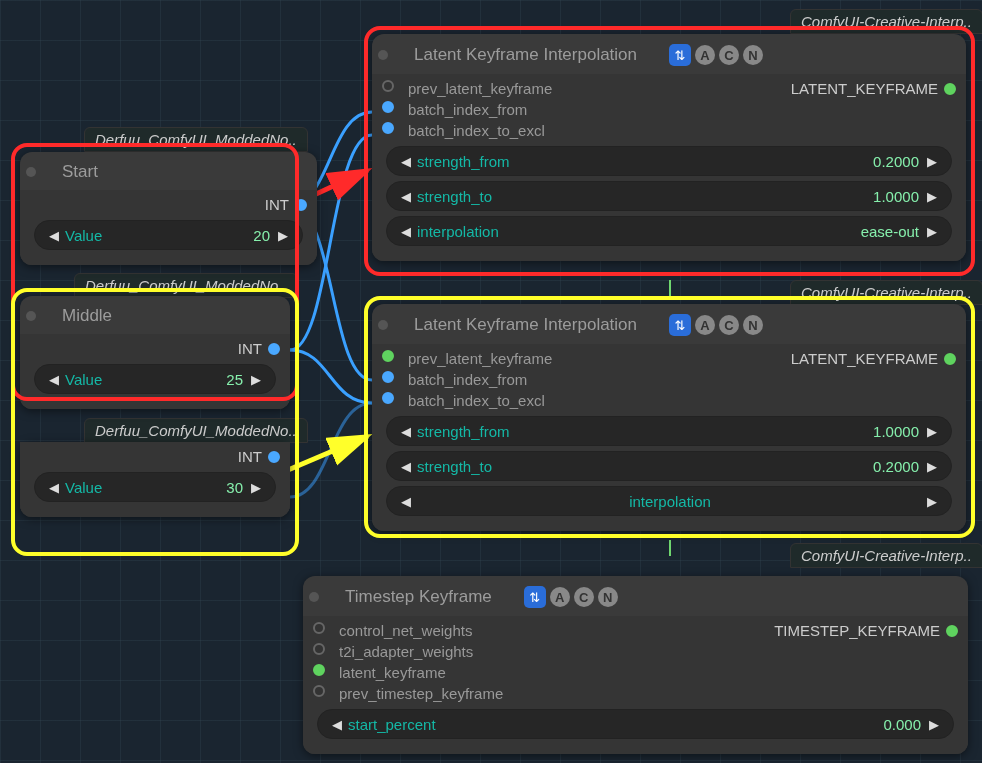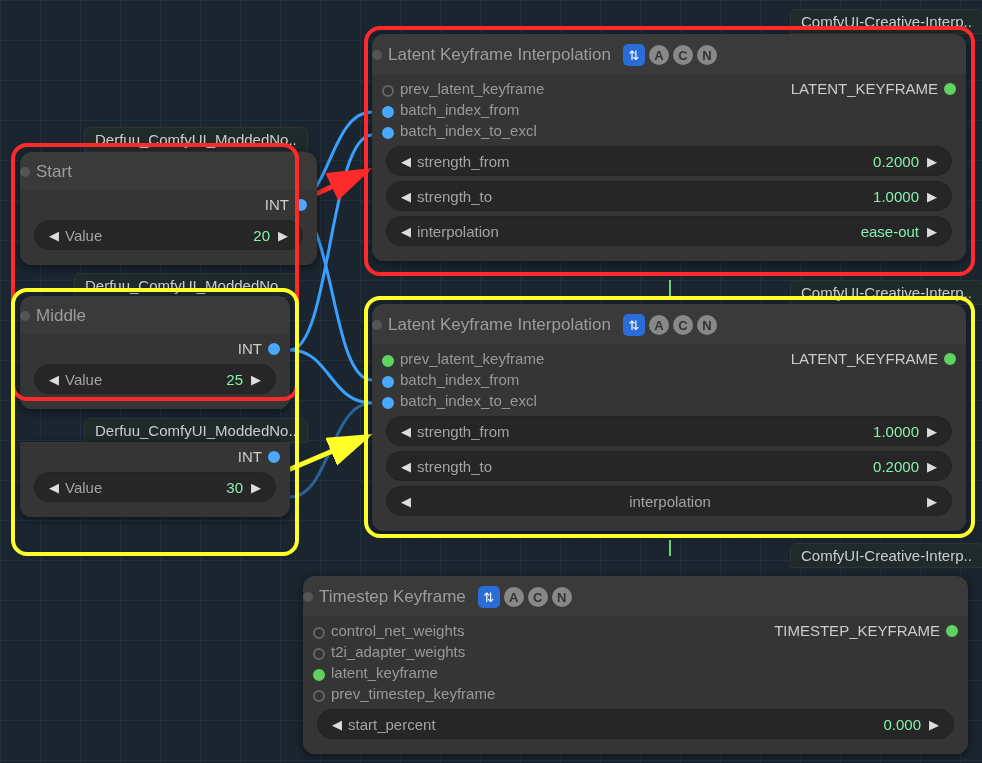--- a/index.html
+++ b/index.html
@@ -17,45 +17,45 @@
     color: #aaa;
   }
   .node {
     position: absolute;
     background: #3a3a3a;
     border-radius: 12px;
     box-shadow: 0 2px 10px rgba(0,0,0,0.5);
     font-size: 15px;
   }
   .node-title {
-    padding: 10px 14px 8px 0;
+    padding: 10px 14px 8px 6px;
     color: #9c9c9c;
     font-size: 17px;
     display: flex;
     align-items: center;
-    gap: 6px;
+    gap: 26px;
   }
   .node-title .dot {
     width: 10px; height: 10px; border-radius: 50%;
     background: #555;
   }
   .node-body {
     background: #353535;
     border-radius: 0 0 12px 12px;
     padding: 4px 0 10px 0;
   }
   .io-row {
     display: flex;
     justify-content: space-between;
     align-items: center;
     padding: 2px 10px;
     font-size: 15px;
     position: relative;
   }
-  .io-left { display:flex; align-items:flex-end; gap:6px; }
+  .io-left { display:flex; align-items:flex-start; gap:14px; }
   .io-right { display:flex; align-items:center; gap:6px; }
   .port {
     width: 12px; height: 12px; border-radius: 50%;
     border: 2px solid #666; background: #333;
     display:inline-block;
   }
   .port.blue { background:#4aa8ff; border-color:#4aa8ff; }
   .port.green { background:#5fd35f; border-color:#5fd35f; }
   .port.greenout { background:#5fd35f; border-color:#5fd35f; }
   .io-label { color:#999; }
@@ -67,31 +67,32 @@
     height: 30px;
     display:flex;
     align-items:center;
     padding: 0 10px;
     color:#ccc;
     font-size: 15px;
     justify-content: space-between;
     border: 1px solid #222;
   }
   .widget .arrow { color:#ddd; font-size:13px; padding:0 4px; cursor:pointer; user-select:none; }
-  .widget .wlabel { color:#a3a3a3; flex:0 0 auto; margin-left:2px; }
+  .widget .wlabel { color:#14b8a6; flex:0 0 auto; margin-left:2px; }
   .widget .wval { color:#86efac; flex:1; text-align:right; margin-right:4px; }
   .tag {
     position:absolute;
     background:#1f2a2a;
     color:#ccc;
     font-size:15px;
     padding:3px 10px;
     border-radius:6px 6px 0 0;
     border:1px solid #333;
     white-space:nowrap;
+    font-style:italic;
   }
   .highlight-red {
     position:absolute;
     border:4px solid #ff2a2a;
     border-radius:16px;
     pointer-events:none;
   }
   .highlight-yellow {
     position:absolute;
     border:4px solid #ffff2a;

